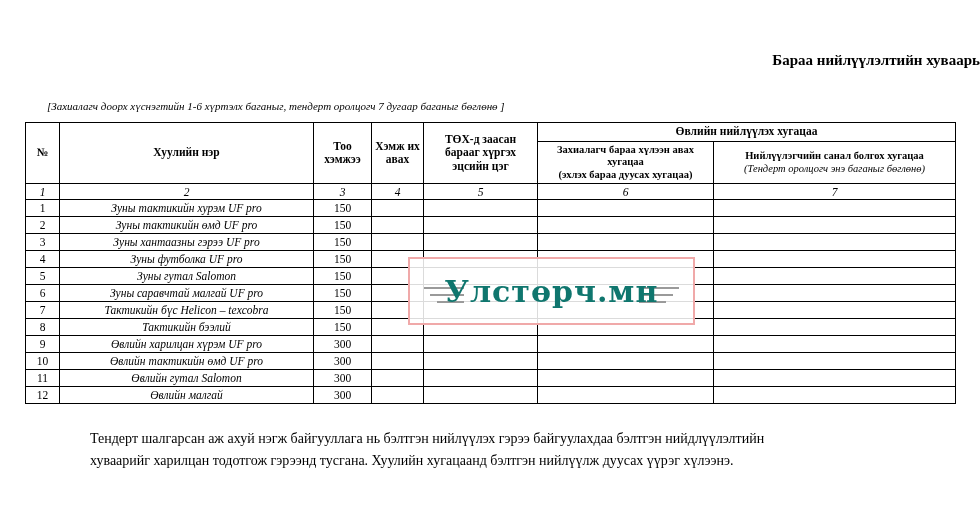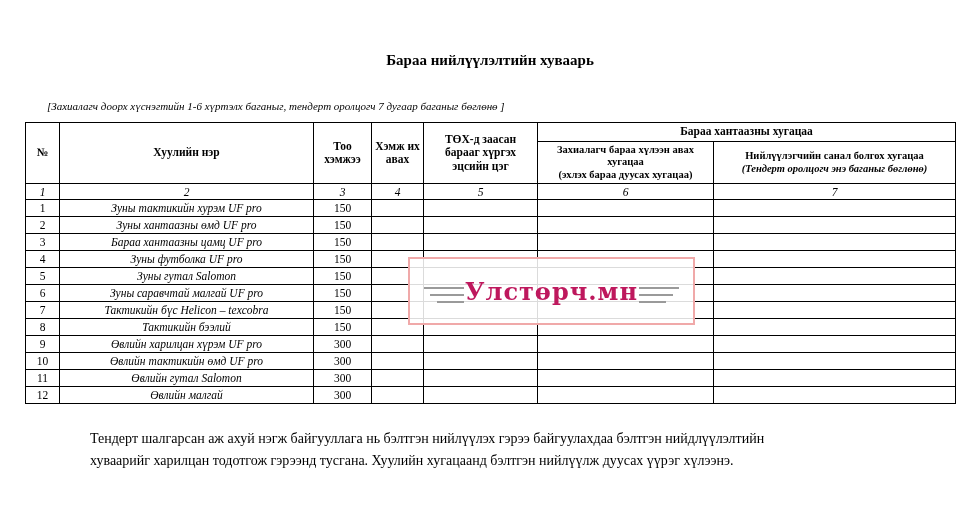--- a/index.html
+++ b/index.html
@@ -19,21 +19,21 @@
     position: absolute;
     left: 0; top: 0;
     width: 980px;
     height: 526px;
   }
   .doc-title {
     position: absolute;
     top: 52px;
     left: 0;
     width: 980px;
-    text-align: center;
+    text-align: right;
     font-size: 15px;
     font-weight: bold;
     font-family: "Liberation Serif", serif;
   }
   .note-line {
     position: absolute;
     top: 100px;
     left: 47px;
     font-size: 11px;
     font-style: italic;
@@ -61,21 +61,21 @@
     line-height: 1.18;
     padding: 2px 3px;
   }
   .th-sub {
     font-weight: bold;
     font-size: 10.5px;
     line-height: 1.2;
   }
   .th-italic {
     font-style: italic;
-    font-weight: bold;
+    font-weight: normal;
     font-size: 10.5px;
   }
   .num-row td {
     font-size: 11.5px;
     height: 15px;
     font-style: italic;
   }
   td.c-name {
     font-style: italic;
     font-size: 11.5px;
@@ -105,23 +105,23 @@
     height: 68px;
     border: 2px solid #f0a9a9;
     background: rgba(255,255,255,0.86);
     display: flex;
     align-items: center;
     justify-content: center;
     box-sizing: border-box;
   }
   .watermark .wm-text {
     font-family: "DejaVu Serif", serif;
-    font-size: 24px;
+    font-size: 30px;
     font-weight: bold;
-    color: #be185d;
+    color: #0f766e;
     letter-spacing: 1px;
     position: relative;
     z-index: 2;
   }
   .wm-wing {
     position: absolute;
     height: 0;
     border-top: 2px solid #9a9a9a;
     z-index: 1;
   }
@@ -151,21 +151,21 @@
       <col style="width:176px">
       <col style="width:242px">
     </colgroup>
     <thead>
       <tr>
         <th rowspan="2">№</th>
         <th rowspan="2">Хуулийн нэр</th>
         <th rowspan="2">Тоо хэмжээ</th>
         <th rowspan="2">Хэмж их авах</th>
         <th rowspan="2">ТӨХ-д заасан барааг хүргэх эцсийн цэг</th>
-        <th colspan="2">Бараа хантаазны хугацаа</th>
+        <th colspan="2">Өвлийн нийлүүлэх хугацаа</th>
       </tr>
       <tr>
         <th>
           <div class="th-sub">Захиалагч бараа хүлээн авах хугацаа</div>
           <div class="th-sub">(эхлэх бараа дуусах хугацаа)</div>
         </th>
         <th>
           <div class="th-sub">Нийлүүлэгчийн санал болгох хугацаа</div>
           <div class="th-italic">(Тендерт оролцогч энэ баганыг бөглөнө)</div>
         </th>
@@ -185,30 +185,30 @@
         <td class="c-no">1</td>
         <td class="c-name">Зуны тактикийн хурэм UF pro</td>
         <td class="c-qty">150</td>
         <td class="c-unit"></td>
         <td class="c-unit"></td>
         <td class="c-unit"></td>
         <td class="c-unit"></td>
       </tr>
       <tr>
         <td class="c-no">2</td>
-        <td class="c-name">Зуны хантаазны өмд UF pro</td>
+        <td class="c-name">Зуны тактикийн өмд UF pro</td>
         <td class="c-qty">150</td>
         <td class="c-unit"></td>
         <td class="c-unit"></td>
         <td class="c-unit"></td>
         <td class="c-unit"></td>
       </tr>
       <tr>
         <td class="c-no">3</td>
-        <td class="c-name">Бараа хантаазны цамц UF pro</td>
+        <td class="c-name">Зуны хантаазны гэрээ UF pro</td>
         <td class="c-qty">150</td>
         <td class="c-unit"></td>
         <td class="c-unit"></td>
         <td class="c-unit"></td>
         <td class="c-unit"></td>
       </tr>
       <tr>
         <td class="c-no">4</td>
         <td class="c-name">Зуны футболка UF pro</td>
         <td class="c-qty">150</td>

